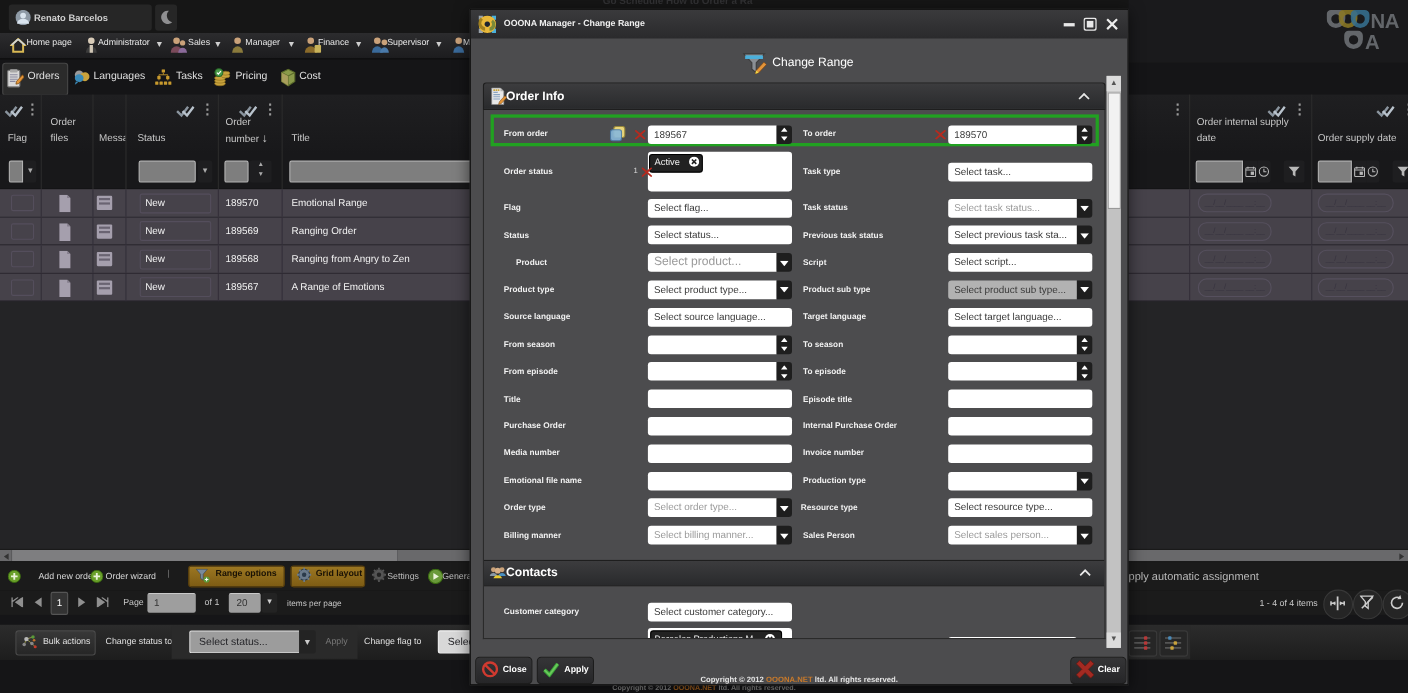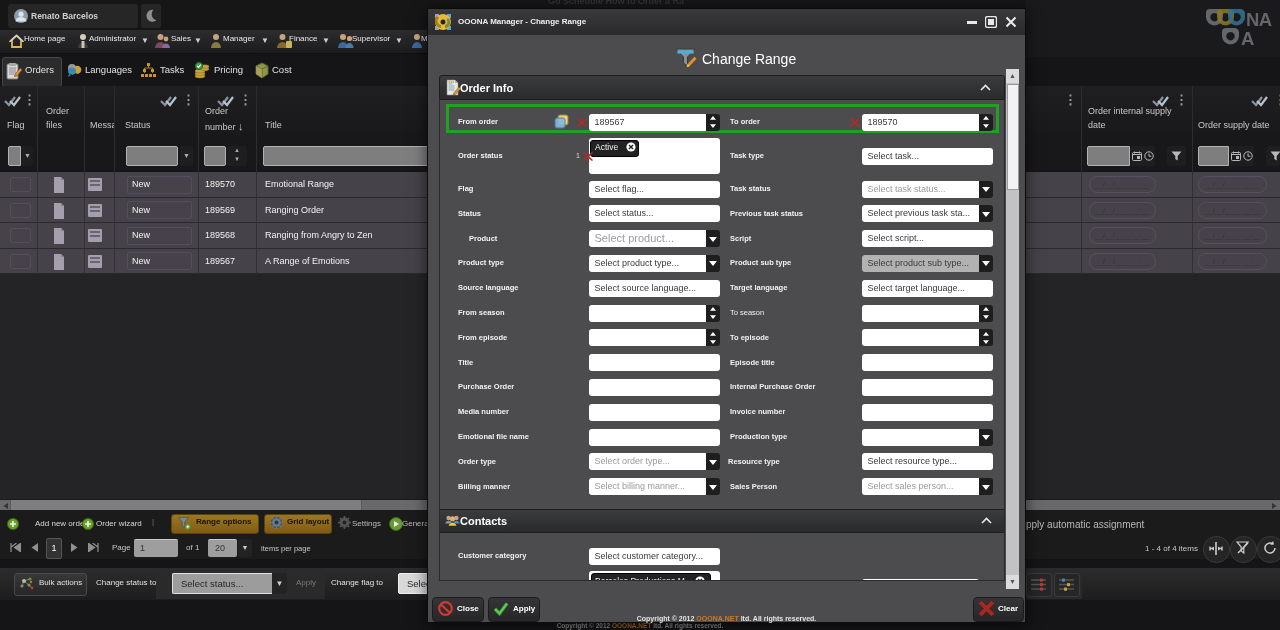--- a/index.html
+++ b/index.html
@@ -503,21 +503,21 @@
     <svg class="abs" style="left:577px;top:7px;" width="12" height="12" viewBox="0 0 12 12">
         <path d="M1.5 1.5 L10.5 10.5 M10.5 1.5 L1.5 10.5" stroke="#ececec" stroke-width="2"></path>
       </svg>
 
     <svg class="abs" style="left:247px;top:38px;" width="22" height="22" viewBox="0 0 22 22">
       <path d="M1 2 h19 l-7.5 8 v9 l-4 -3 v-6 z" fill="#8a8f94" stroke="#3a3a3a" stroke-width="1"></path>
       <rect x="2.4" y="3.4" width="16.2" height="3.2" fill="#4ab0dc"></rect>
       <path d="M19.5 9.5 l-7 7.5 l-0.8 3 l3 -0.8 l7 -7.5 z" fill="#e2943a" stroke="#8a4a10" stroke-width="0.6"></path>
       <path d="M11.7 20 l3 -0.8 l-2.2 -2.2z" fill="#e8d84a"></path>
     </svg>
-    <div class="abs" style="left:274px;top:42px;color:#fff;font-size:14px;">Change Range</div>
+    <div class="abs" style="left:274px;top:42px;color:#fff;font-size:11px;">Change Range</div>
 
     <div class="abs" style="left:11px;top:66px;width:566px;height:25px;background:linear-gradient(#3c3c3e,#292a2c);border:1px solid #1e1e1e;border-radius:3px 3px 0 0;box-sizing:border-box;"></div>
     <svg class="abs" style="left:18px;top:70px;" width="15" height="17" viewBox="0 0 15 17">
         <path d="M1 1 h8 l3 3 v12 h-11z" fill="#e8e8e8" stroke="#888" stroke-width="0.6"></path>
         <path d="M9 1 l3 3 h-3z" fill="#b0b0b0"></path>
         <path d="M2.5 5 h4 M2.5 7 h6 M2.5 9 h6 M2.5 11 h6" stroke="#8aa4c0" stroke-width="1"></path>
         <path d="M2.5 3 h1.5 M4.5 3 h1.5 M6.5 3 h1.5" stroke="#c8a23c" stroke-width="1.6"></path>
         <path d="M13 8 l-5 5.5 l-0.8 2.5 l2.5 -0.8 l5 -5.5z" fill="#e2943a" stroke="#7a4a10" stroke-width="0.5"></path>
       </svg>
     <div class="abs" style="left:32px;top:73px;color:#fff;font-size:11px;font-weight:bold;">Order Info</div>
@@ -605,21 +605,21 @@
         <div class="abs" style="left:148.5px;top:179.7px;width:131px;height:17px;background:#fff;border-radius:3px;color:#3a3a3a;font-size:9px;line-height:17px;padding-left:6px;box-sizing:border-box;white-space:nowrap;overflow:hidden;">Select source language...</div>
         <div class="abs" style="left:290px;top:183.2px;color:#f2f2f2;font-weight:bold;white-space:nowrap;">Target language</div>
         <div class="abs" style="left:421.5px;top:179.7px;width:131px;height:17px;background:#fff;border-radius:3px;color:#3a3a3a;font-size:9px;line-height:17px;padding-left:6px;box-sizing:border-box;white-space:nowrap;overflow:hidden;">Select target language...</div>
         <div class="abs" style="left:18px;top:208px;color:#f2f2f2;font-weight:bold;white-space:nowrap;">From season</div>
         <div class="abs" style="left:148.5px;top:204.5px;width:117px;height:17px;background:#fff;border-radius:3px 0 0 3px;color:#3a3a3a;font-size:9px;line-height:17px;padding-left:6px;box-sizing:border-box;"></div>
         <div class="abs" style="left:265.5px;top:204.5px;width:14px;height:17px;background:#1e1e1e;border-radius:0 3px 3px 0;"></div>
         <svg class="abs" style="left:269.5px;top:207.0px;" width="6" height="12" viewBox="0 0 6 12">
           <path d="M3 0 L6 3.8 H0z" fill="#fff"></path>
           <path d="M3 12 L0 8.2 H6z" fill="#fff"></path>
         </svg>
-        <div class="abs" style="left:290px;top:208px;color:#f2f2f2;font-weight:normal;white-space:nowrap;">To season</div>
+        <div class="abs" style="left:290px;top:208px;color:#f2f2f2;font-weight:bold;white-space:nowrap;">To season</div>
         <div class="abs" style="left:421.5px;top:204.5px;width:117px;height:17px;background:#fff;border-radius:3px 0 0 3px;color:#3a3a3a;font-size:9px;line-height:17px;padding-left:6px;box-sizing:border-box;"></div>
         <div class="abs" style="left:538.5px;top:204.5px;width:14px;height:17px;background:#1e1e1e;border-radius:0 3px 3px 0;"></div>
         <svg class="abs" style="left:542.5px;top:207.0px;" width="6" height="12" viewBox="0 0 6 12">
           <path d="M3 0 L6 3.8 H0z" fill="#fff"></path>
           <path d="M3 12 L0 8.2 H6z" fill="#fff"></path>
         </svg>
         <div class="abs" style="left:18px;top:232.8px;color:#f2f2f2;font-weight:bold;white-space:nowrap;">From episode</div>
         <div class="abs" style="left:148.5px;top:229.3px;width:117px;height:17px;background:#fff;border-radius:3px 0 0 3px;color:#3a3a3a;font-size:9px;line-height:17px;padding-left:6px;box-sizing:border-box;"></div>
         <div class="abs" style="left:265.5px;top:229.3px;width:14px;height:17px;background:#1e1e1e;border-radius:0 3px 3px 0;"></div>
         <svg class="abs" style="left:269.5px;top:231.8px;" width="6" height="12" viewBox="0 0 6 12">

